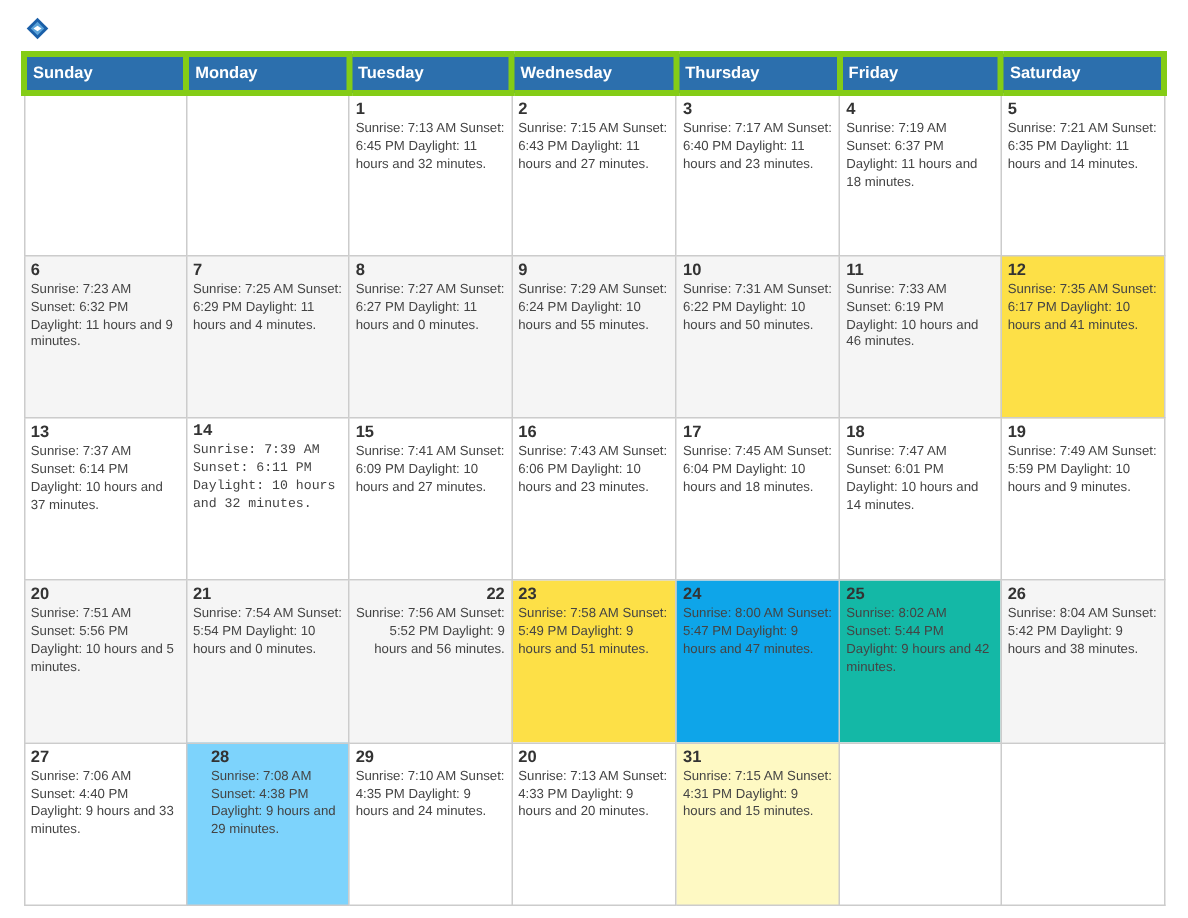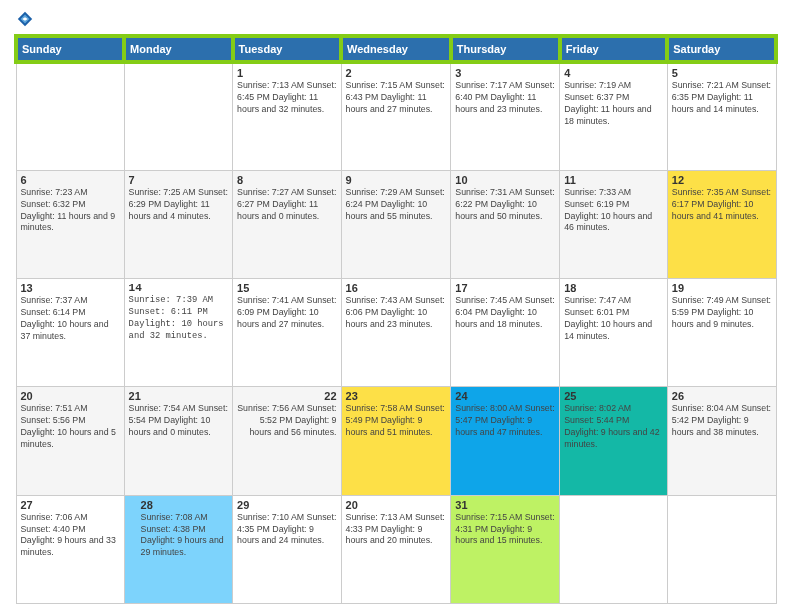--- a/index.html
+++ b/index.html
@@ -328,21 +328,21 @@
             <div class="day-info">Sunrise: 7:10 AM
 Sunset: 4:35 PM
 Daylight: 9 hours and 24 minutes.</div>
           </td>
           <td style="background-color: rgb(255, 255, 255);">
             <span class="day-num">20</span>
             <div class="day-info">Sunrise: 7:13 AM
 Sunset: 4:33 PM
 Daylight: 9 hours and 20 minutes.</div>
           </td>
-          <td style="background-color: #bef264; margin-left: 32px;">
+          <td style="background-color: #fef9c3; margin-left: 32px;">
             <span class="day-num">31</span>
             <div class="day-info">Sunrise: 7:15 AM
 Sunset: 4:31 PM
 Daylight: 9 hours and 15 minutes.</div>
           </td>
           <td class="empty-cell"></td>
           <td class="empty-cell"></td>
         </tr>
       </tbody>
   </table>

